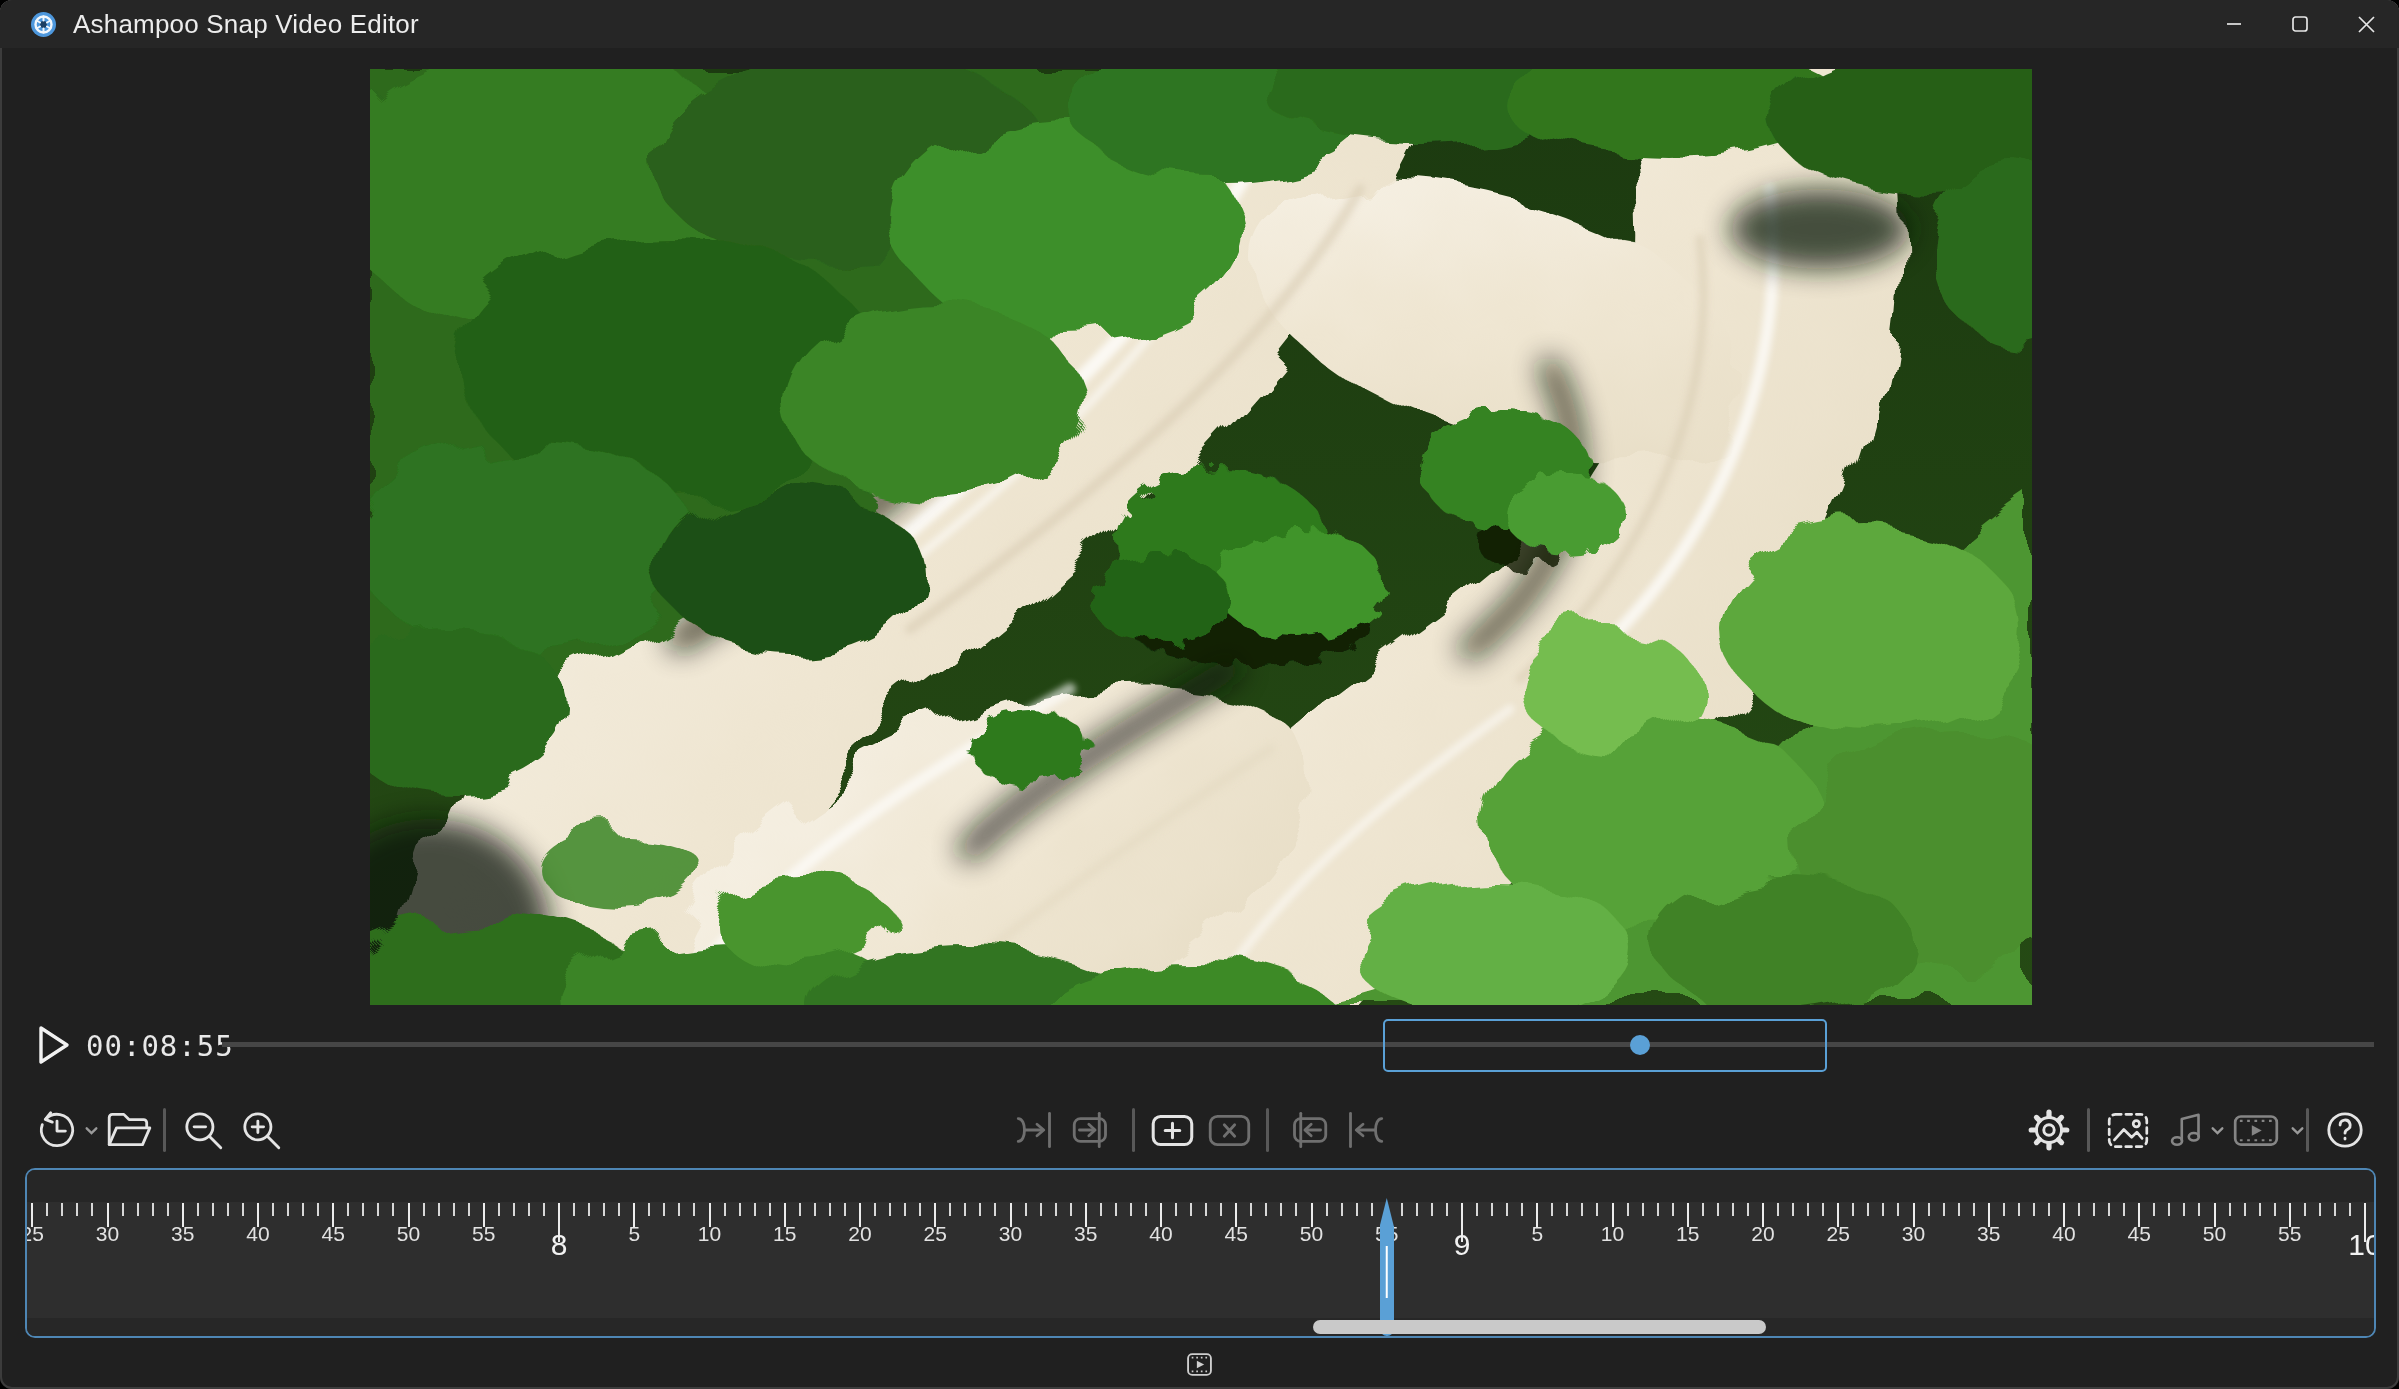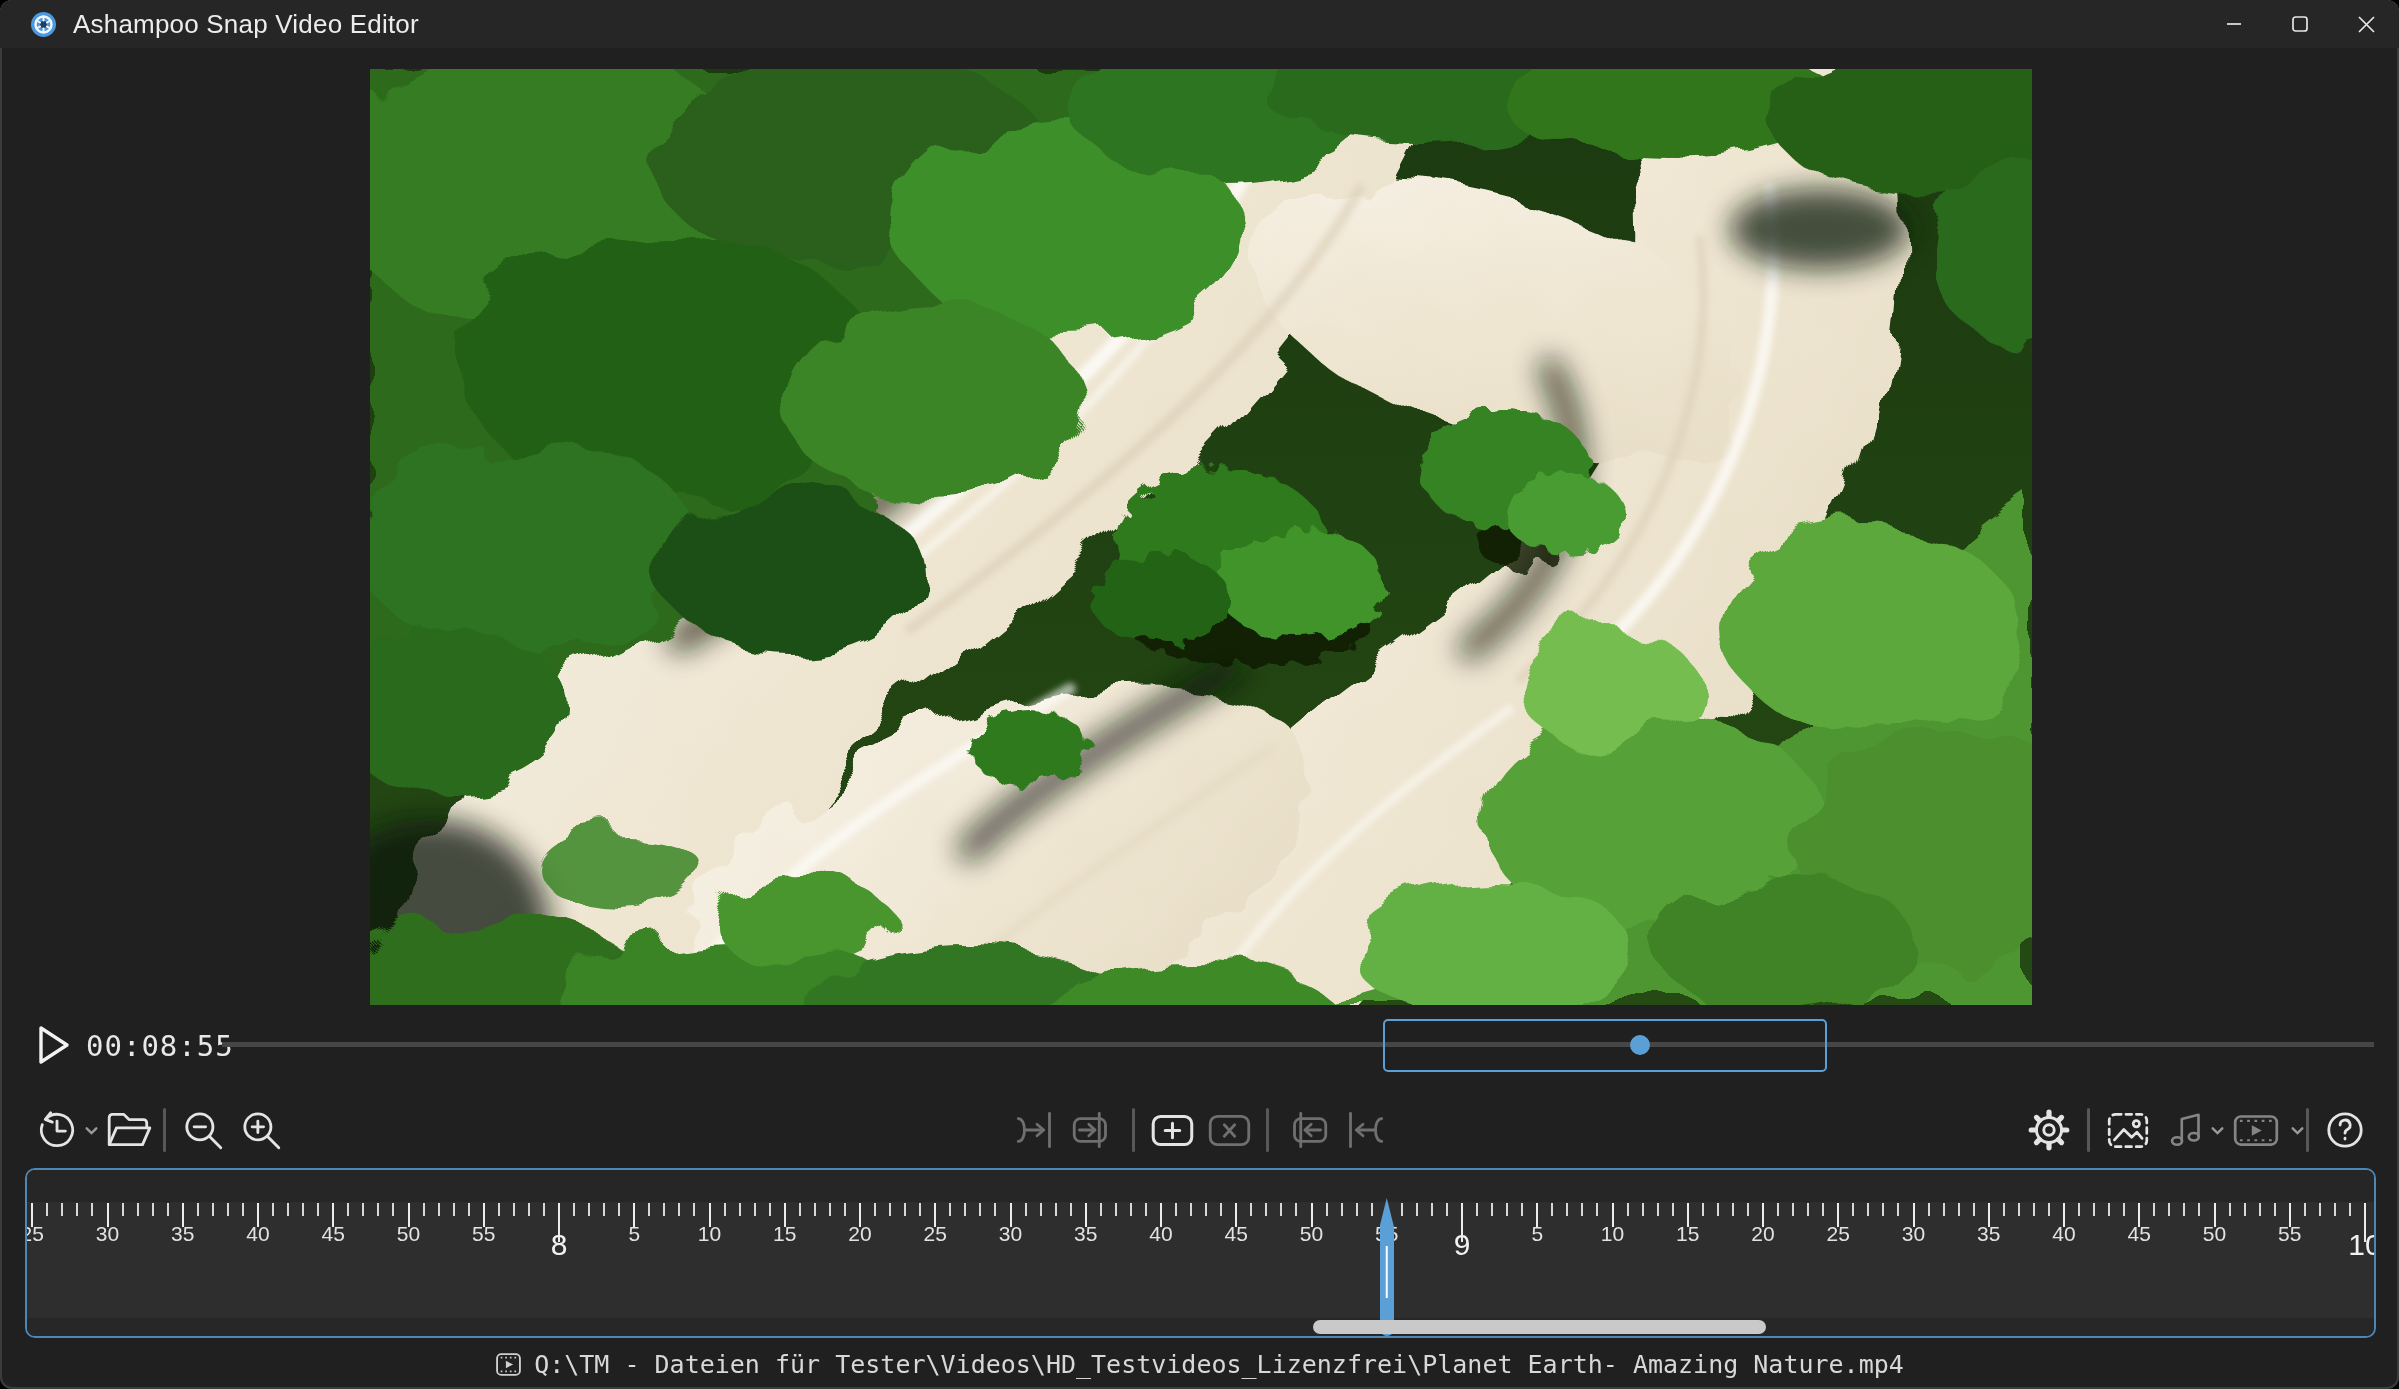--- a/index.html
+++ b/index.html
@@ -551,16 +551,15 @@
     <div class="scroll-thumb" style="left: 1286px; width: 453px;"></div>
   </div>
 
   <div class="statusbar">
     <svg width="27" height="27" viewBox="0 0 26 26" fill="none" stroke="#cfcfcf" stroke-width="1.8" stroke-linejoin="round">
       <rect x="2" y="3" width="22" height="20" rx="4"></rect>
       <path d="M5.5 6.4 h15" stroke-width="1.5" stroke-dasharray="1.6 2.8"></path>
       <path d="M5.5 19.6 h15" stroke-width="1.5" stroke-dasharray="1.6 2.8"></path>
       <path d="M10.5 9.5 l7 3.5 -7 3.5 z" fill="#cfcfcf" stroke="none"></path>
     </svg>
-    <span class="status-text">Q:\TM - Dateien für Tester\Videos\HD_Testvideos_Lizenzfrei\Planet Earth- Amazing Nature.mp4</span>
   </div>
 
 </div>
 
 </body></html>

